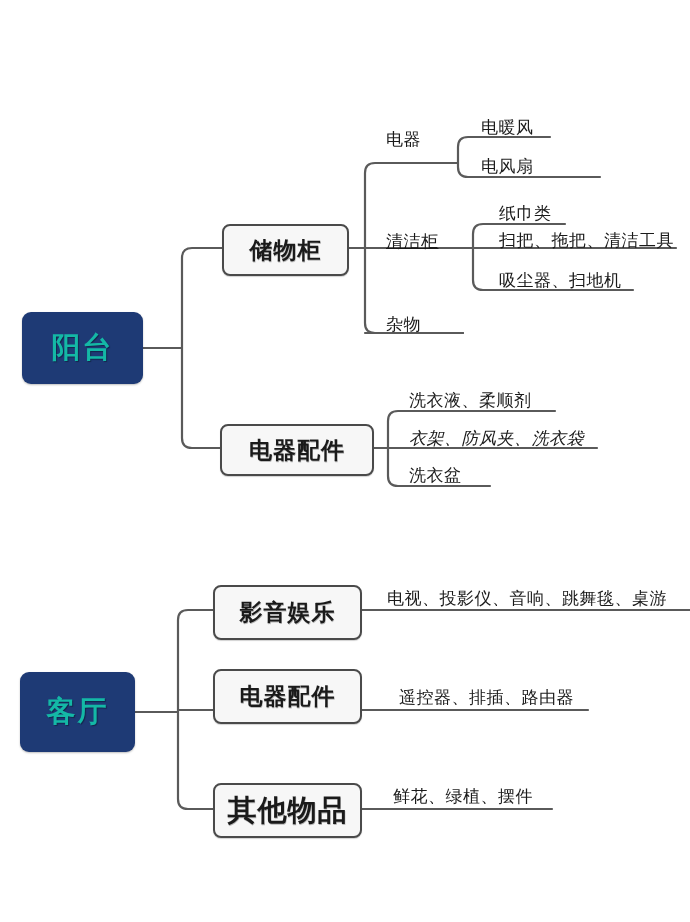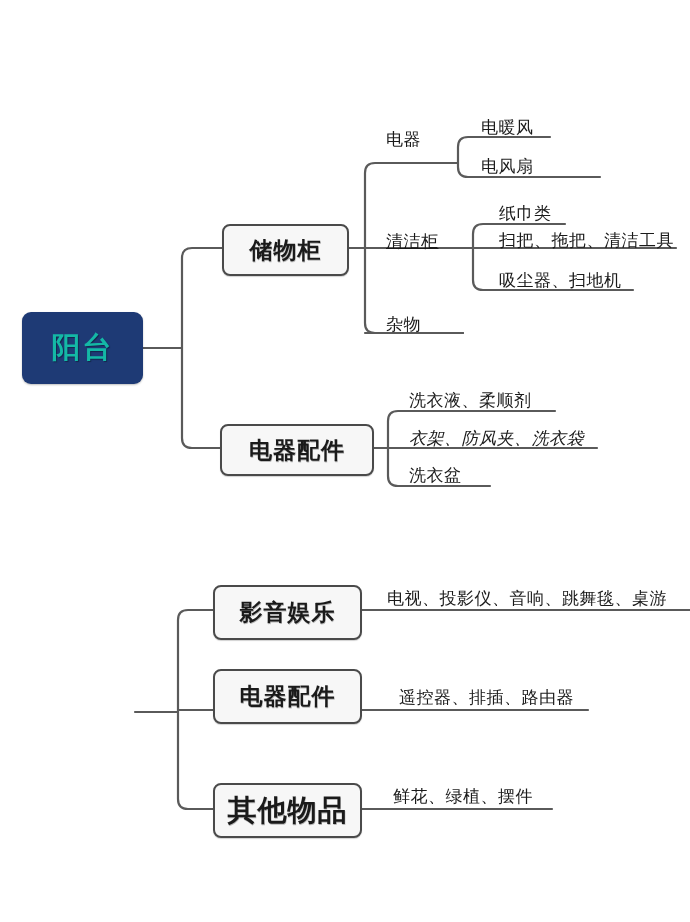--- a/index.html
+++ b/index.html
@@ -129,20 +129,23 @@
   <div class="leaf-label mid" style="left:499px; top:269px;">吸尘器、扫地机</div>
 
   <div class="box-node" style="left:220px; top:424px; width:150px; height:48px;">
     <span class="box-label" style="font-size:23px;">电器配件</span>
   </div>
 
   <div class="leaf-label mid" style="left:409px; top:389px;">洗衣液、柔顺剂</div>
   <div class="leaf-label mid" style="left:409px; top:427px;font-style:italic;">衣架、防风夹、洗衣袋</div>
   <div class="leaf-label mid" style="left:409px; top:464px;">洗衣盆</div>
 
+  <div class="root-node" style="left:20px; top:672px; width:115px; height:80px;">
+    <span class="root-label" style="font-size:29px;">客厅</span>
+  </div>
 
   <div class="box-node" style="left:213px; top:585px; width:145px; height:51px;">
     <span class="box-label" style="font-size:23px;">影音娱乐</span>
   </div>
   <div class="leaf-label mid" style="left:375px; top:587px;margin-left:12px;">电视、投影仪、音响、跳舞毯、桌游</div>
 
   <div class="box-node" style="left:213px; top:669px; width:145px; height:51px;">
     <span class="box-label" style="font-size:23px;">电器配件</span>
   </div>
   <div class="leaf-label mid" style="left:399px; top:686px;">遥控器、排插、路由器</div>

